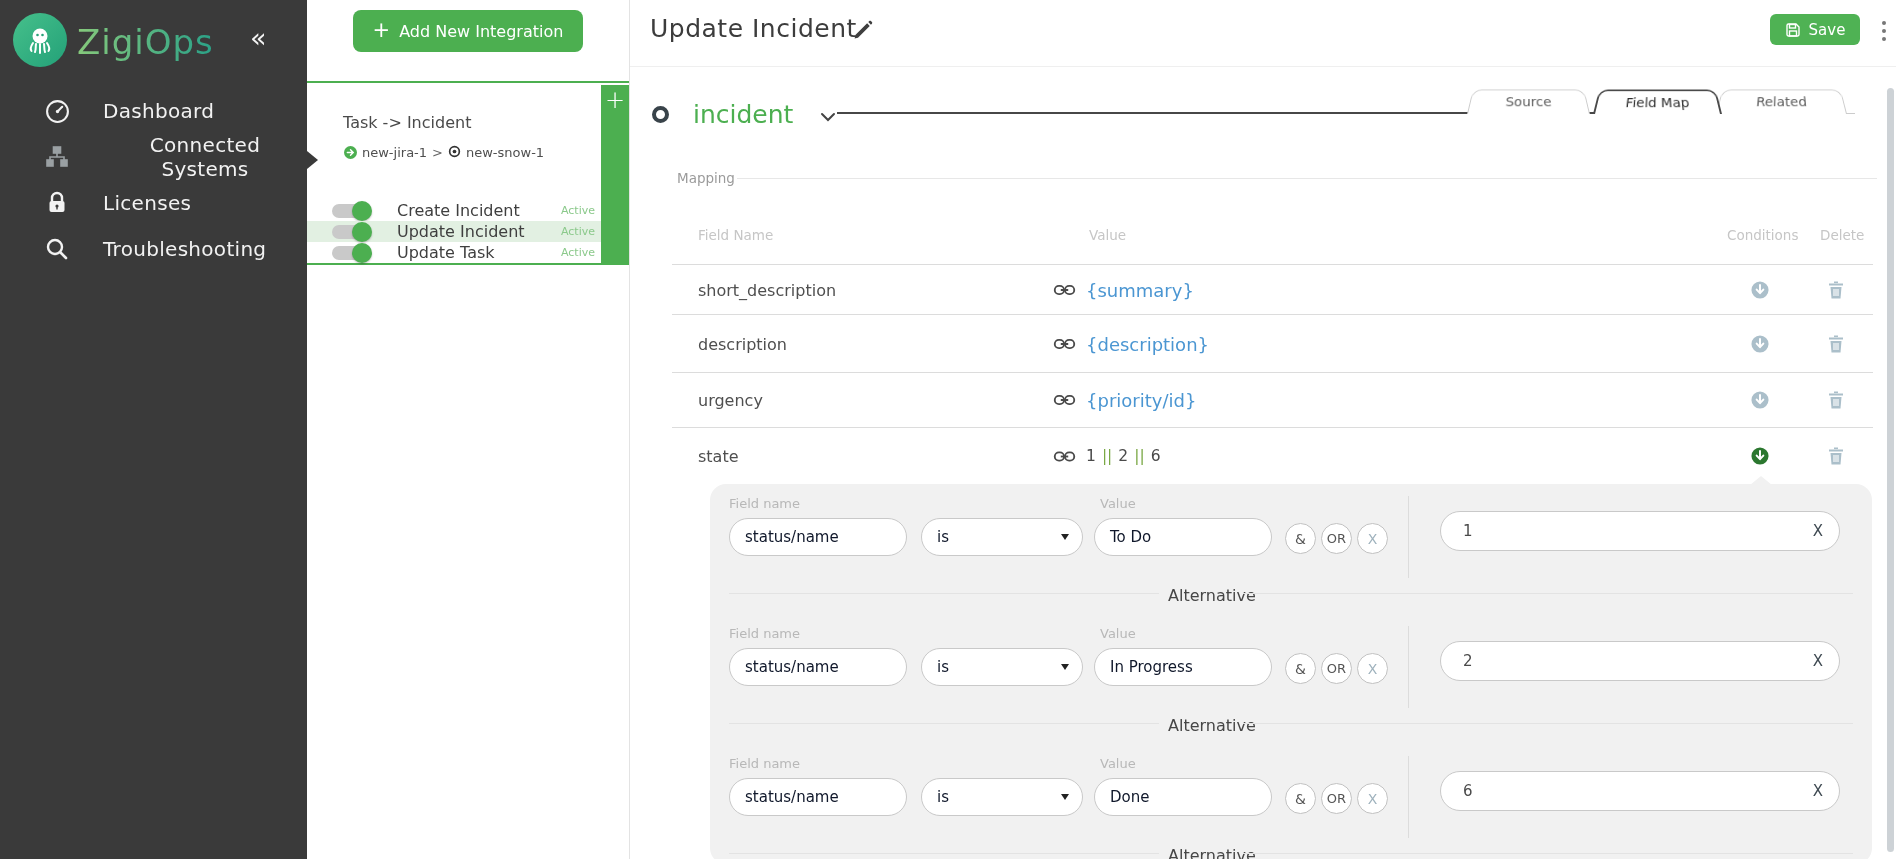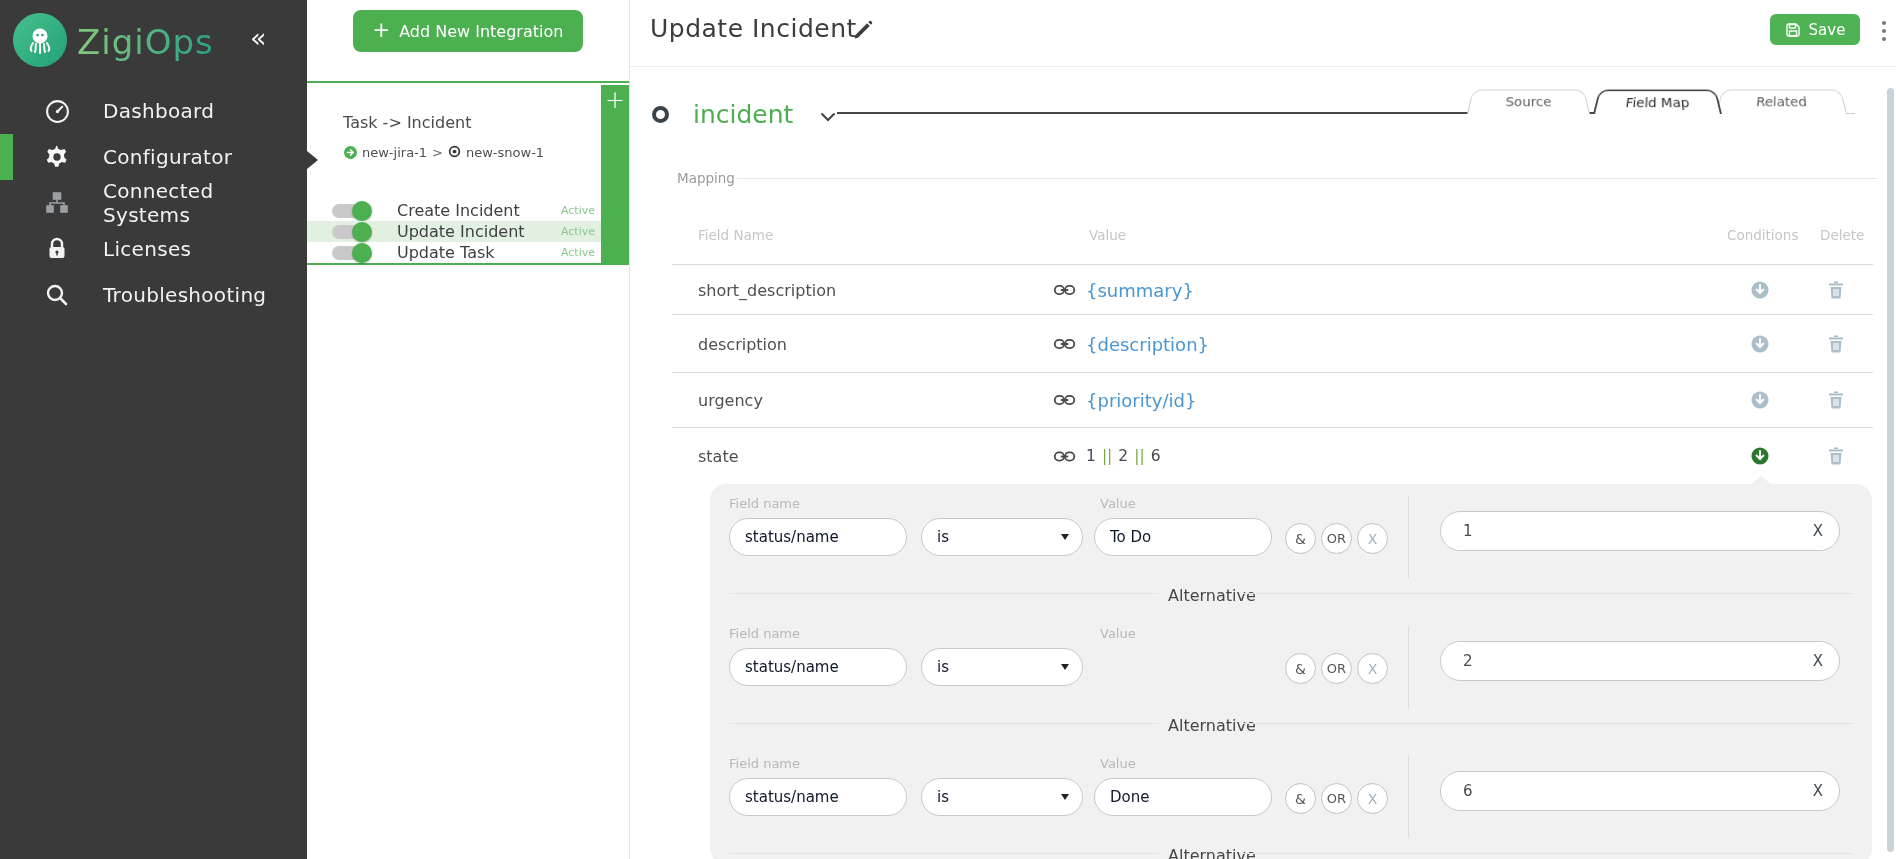--- a/index.html
+++ b/index.html
@@ -8,21 +8,21 @@
   .screen { position:relative; width:1896px; height:859px;padding-left:46px; }
 
   
   .sidebar { position:absolute; left:0; top:0; width:307px; height:859px; background:#3a3a3a; z-index:4; }
   .logo-circle { position:absolute; left:13px; top:13px; width:54px; height:54px; border-radius:50%;
                  background:linear-gradient(135deg,#46c08b,#23a178); display:flex; align-items:center; justify-content:center; }
   .brand { position:absolute; left:77px; top:22px; font-size:34px; letter-spacing:1px;
            background:linear-gradient(90deg,#86c97c,#2aa187); -webkit-background-clip:text; background-clip:text;
            color:transparent; font-weight:400; }
   .collapse-btn { position:absolute; left:250px; top:22px; font-size:27px; color:#f5f5f5; cursor:pointer; }
-  .nav { position:absolute; left:0; top:88px; width:307px; }
+  .nav { position:absolute; left:0; top:88px; width:307px;text-align:center; }
   .nav-item { position:relative; height:46px; display:flex; align-items:center; cursor:pointer; }
   .nav-item .nico { position:absolute; left:43px; width:28px; height:28px; display:flex; align-items:center; justify-content:center; }
   .nav-item .nlabel { position:absolute; left:103px; font-size:20px; color:#f2f2f2; letter-spacing:.3px; }
   .nav-item.active::before { content:""; position:absolute; left:0; top:0; width:13px; height:46px; background:#4caf50; }
   .sidebar-pointer { position:absolute; left:307px; top:151px; width:0; height:0; z-index:6;
                      border-top:9px solid transparent; border-bottom:9px solid transparent; border-left:11px solid #3a3a3a; }
 
   
   .ipanel { position:absolute; left:307px; top:0; width:323px; height:859px; background:#fff; border-right:1px solid #e3e3e3; z-index:3; }
   .ipanel-top { position:absolute; left:0; top:0; width:100%; height:83px; border-bottom:2px solid #4caf50; background:#fff; }
@@ -139,29 +139,20 @@
       <div class="nav-item">
         <span class="nico">
           <svg width="25" height="25" viewBox="0 0 24 24">
               <circle cx="12" cy="12" r="10" stroke="#f2f2f2" stroke-width="2" fill="none"></circle>
           <path d="M12 12l4.5-4.5" stroke="#f2f2f2" stroke-width="2" stroke-linecap="round"></path>
               <circle cx="12" cy="12" r="1.6" fill="#f2f2f2"></circle>
             </svg>
         </span>
         <span class="nlabel">Dashboard</span>
       </div>
-      <div class="nav-item active">
-        <span class="nico">
-          <svg width="26" height="26" viewBox="0 0 24 24" fill="#f7f7f7">
-            <path d="M12 1.5l1.2 3a8 8 0 012.6 1.1l3.1-1 1.5 2.6-2 2.5c.2.8.3 1.7.2 2.6l2.2 2.2-1.3 2.7-3.2-.7a8 8 0 01-2.3 1.5l-.8 3.1h-3l-.8-3.1a8 8 0 01-2.3-1.5l-3.2.7-1.3-2.7 2.2-2.2c-.1-.9 0-1.8.2-2.6l-2-2.5 1.5-2.6 3.1 1a8 8 0 012.6-1.1l1.2-3z"></path>
-            <circle cx="12" cy="12" r="3.4" fill="#3a3a3a"></circle>
-          </svg>
-        </span>
-        <span class="nlabel">Configurator</span>
-      </div>
       <div class="nav-item">
         <span class="nico">
           <svg width="24" height="24" viewBox="0 0 24 24" stroke="#9aa0a3" stroke-width="1.6" fill="#9aa0a3">
             <rect x="8.5" y="2" width="7" height="6"></rect>
               <rect x="2" y="15" width="6" height="6"></rect>
               <rect x="16" y="15" width="6" height="6"></rect>
             <path d="M12 8v4M5 15v-3h14v3" fill="none"></path>
           </svg>
         </span>
         <span class="nlabel">Connected Systems</span>
@@ -444,20 +435,23 @@
       <div class="cblock" style="top:130px;">
         <span class="clabel cl-field">Field name</span>
         <span class="clabel cl-value">Value</span>
         <div class="pill pill-field">
             <span>status/name</span>
           </div>
         <div class="pill pill-op">
             <span>is</span>
             <span class="caret"></span>
           </div>
+        <div class="pill pill-val">
+            <span>In Progress</span>
+          </div>
         <div class="cbtn cbtn-and">&amp;</div>
         <div class="cbtn cbtn-or">OR</div>
         <div class="cbtn cbtn-x">X</div>
         <div class="mini-div"></div>
         <div class="vpill">
           <span>2</span>
           <span class="vx">X</span>
         </div>
         <div class="alt">
           <span class="l1"></span>

